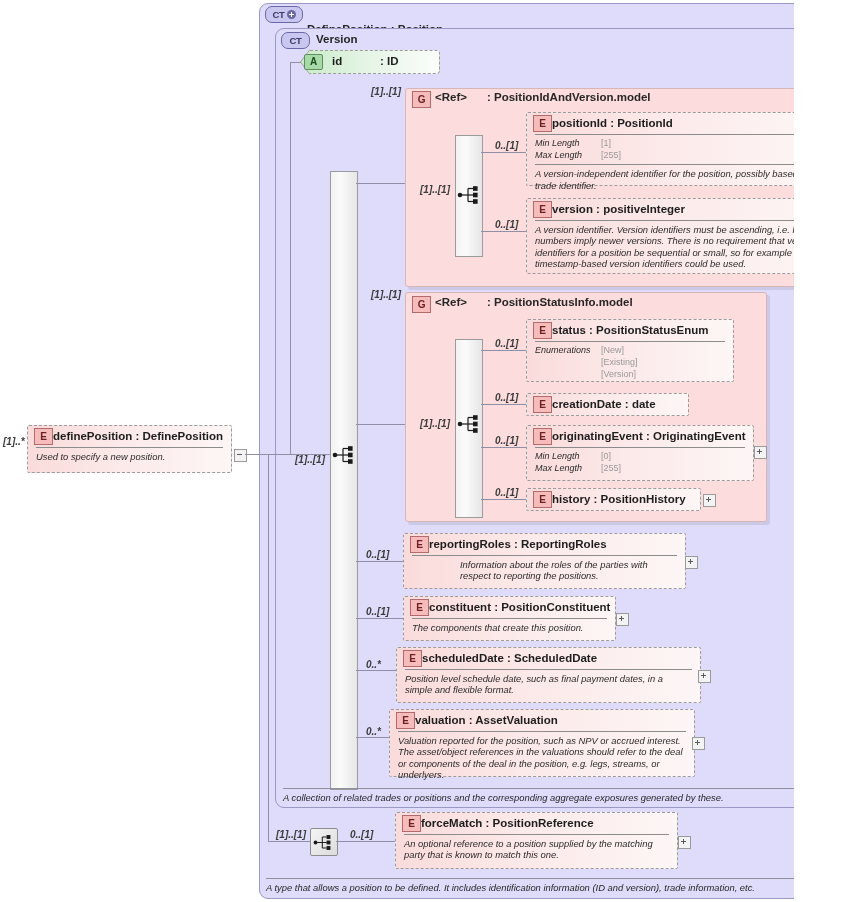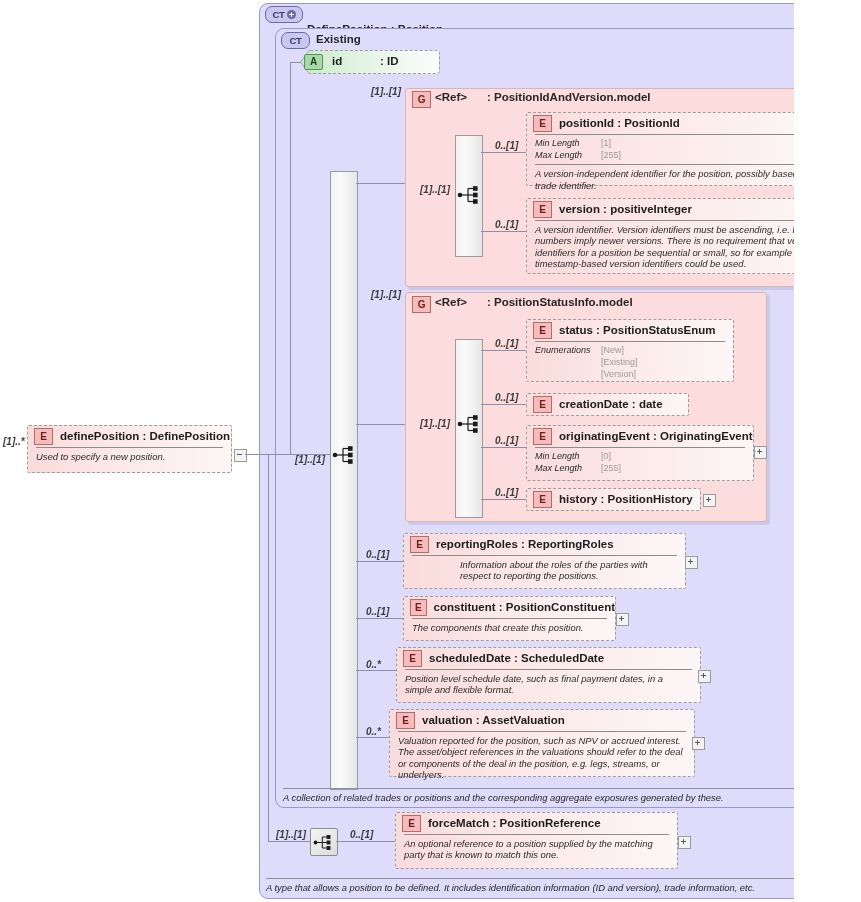--- a/index.html
+++ b/index.html
@@ -113,21 +113,21 @@
     border-radius:2px;
   }
   .node .nhead{
     position:relative;
     height:21px;
     display:flex;align-items:center;
     padding-left:6px;
   }
   .node .ntitle{
     font-size:11.5px;font-weight:bold;color:#1d1d1d;
-    white-space:nowrap;margin-left:7px;line-height:1;
+    white-space:nowrap;line-height:1;
   }
   .node .nrule{
     height:1px;background:#8c8c8c;margin:0 8px;
   }
   .node .ndesc{
     font-size:9.4px;font-style:italic;color:#2a2a2a;
     padding:3px 8px 4px 8px;line-height:1.22;
   }
   .facets{
     display:flex;padding:2px 8px 3px 8px;font-size:9px;line-height:1.35;
@@ -226,21 +226,21 @@
   <div class="chip chip-ct plus" style="left:265px;top:6px;">
       <span>CT</span>
       <span class="pluscircle"></span>
     </div>
   <div class="hdr-title" style="left:307px;top:0;margin-top:24px;">DefinePosition : Position</div>
 
   <div class="abs ct-inner" style="left:275px;top:28px;width:567px;height:780px;"></div>
   <div class="chip chip-ct" style="left:281px;top:32px;">
       <span>CT</span>
     </div>
-  <div class="hdr-title" style="left:316px;top:34px;">Existing</div>
+  <div class="hdr-title" style="left:316px;top:34px;">Version</div>
 
   <div class="card" style="left:3px;top:437px;">[1]..*</div>
   <div class="node" style="left:27px;top:425px;width:205px;height:48px;">
     <div class="nhead">
       <div class="chip chip-e" style="position:relative;left:0;top:0;">
           <span>E</span>
         </div>
       <span class="ntitle">definePosition : DefinePosition</span>
     </div>
     <div class="nrule"></div>

